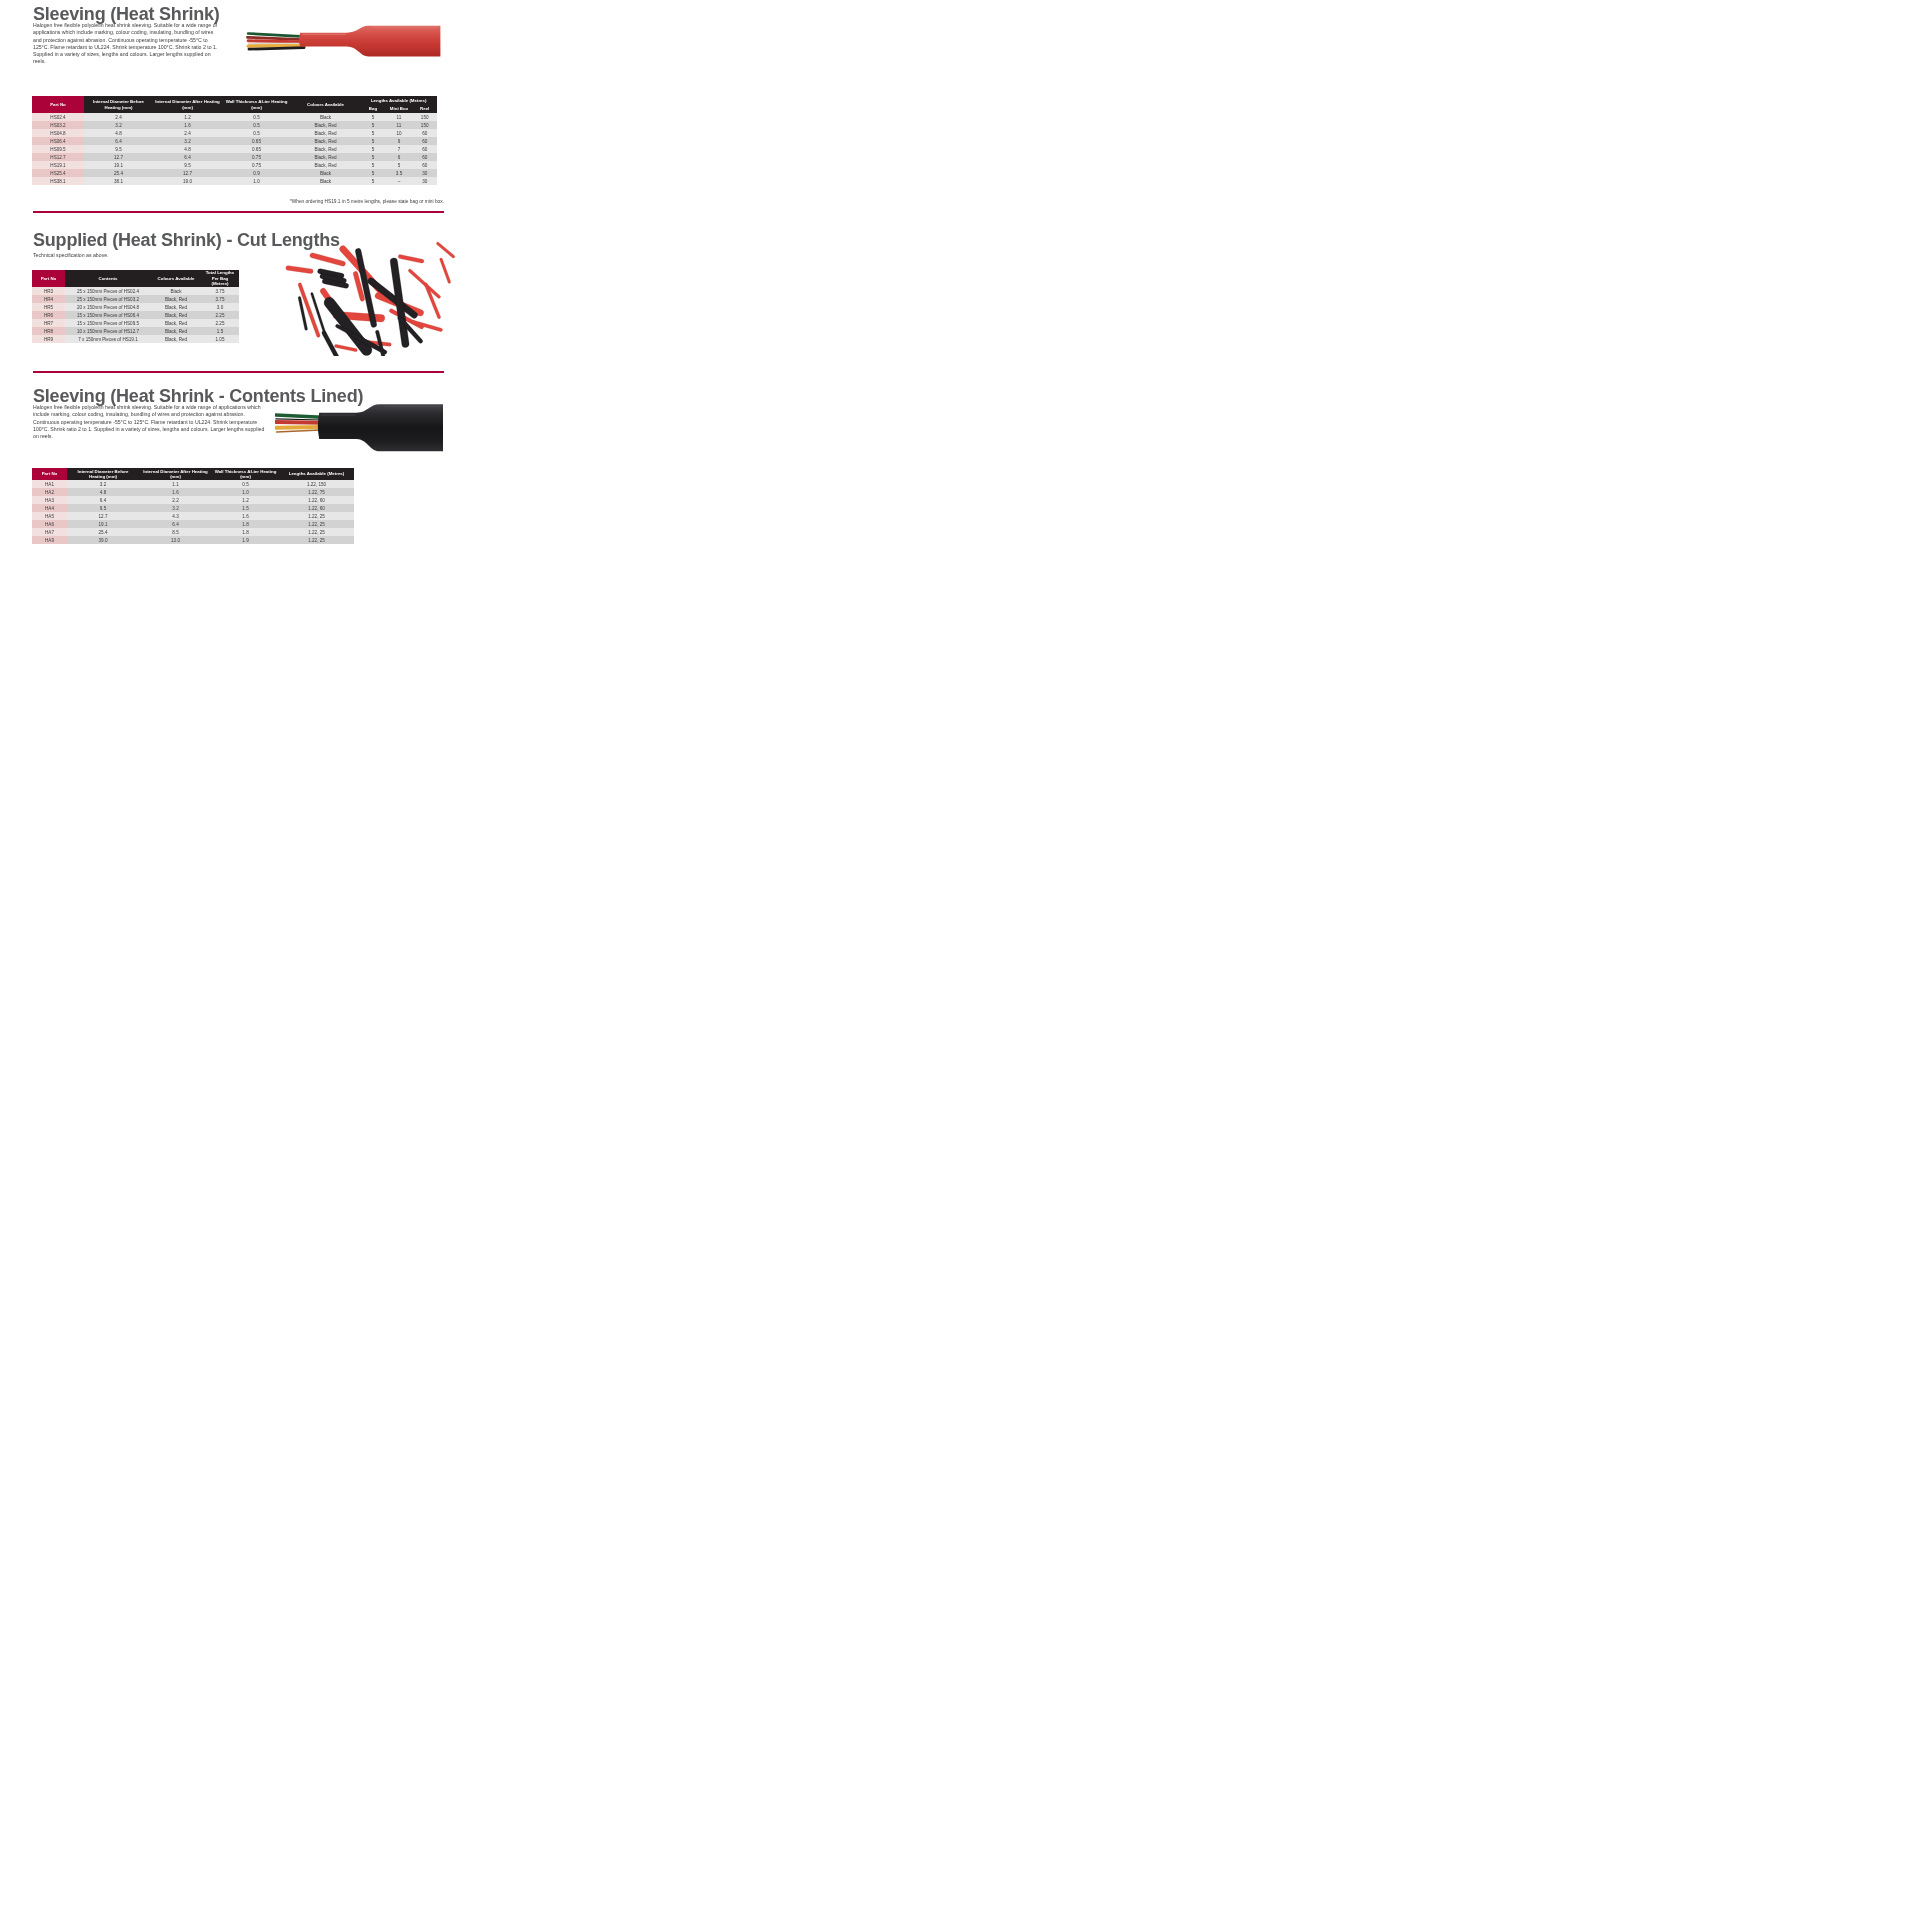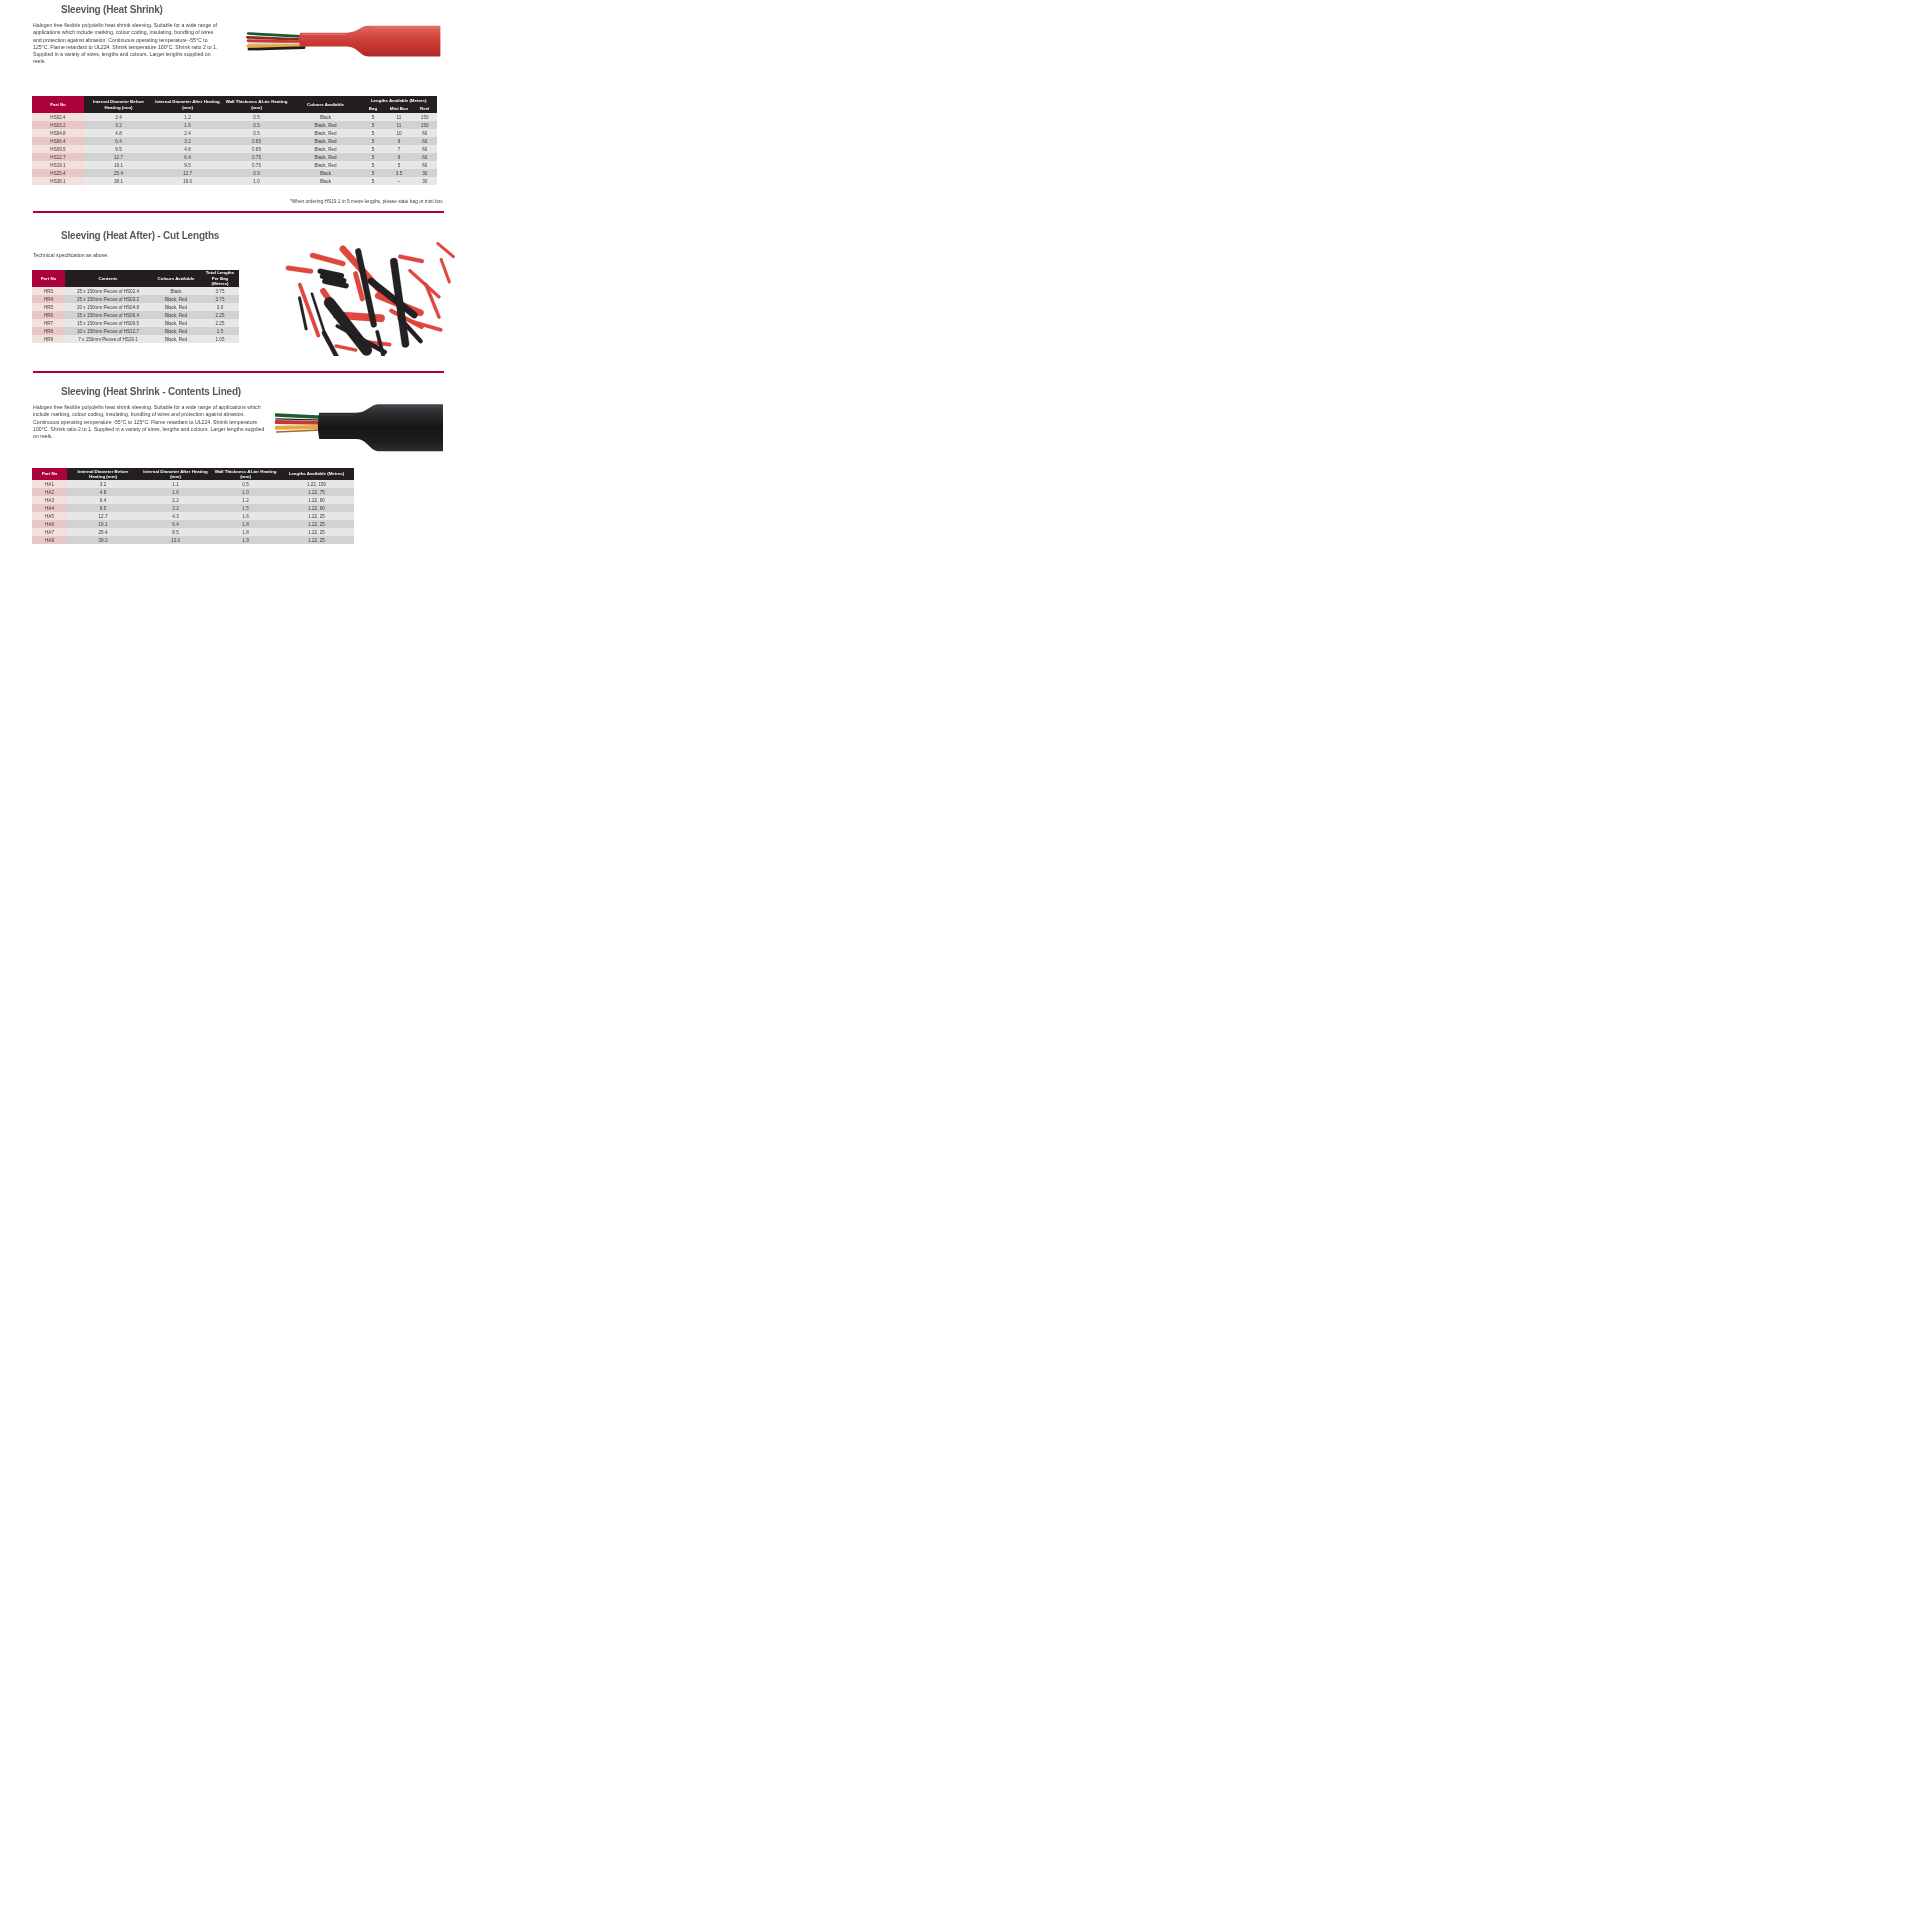--- a/index.html
+++ b/index.html
@@ -1,22 +1,22 @@
 <!DOCTYPE html>
 <html style="font-size:6.2px"><head>
 <meta charset="utf-8">
 <style>
   html,body{margin:0;padding:0;background:#ffffff;}
   #page{
     position:relative;width:478px;height:566px;background:#fff;
     font-family:"Liberation Sans", sans-serif;overflow:hidden;
   }
   .h1{
-    position:absolute;left:33px;font-size:10px;font-weight:700;
-    color:#58595B;letter-spacing:-0.2px;white-space:nowrap;margin-left:28px;
+    position:absolute;left:33px;font-size:18px;font-weight:700;
+    color:#58595B;letter-spacing:-0.2px;white-space:nowrap;
   }
   .para{
     position:absolute;left:33px;font-size:5.2px;line-height:7.3px;color:#414042;
   }
   .divider{position:absolute;left:33px;width:411px;height:1.5px;background:#AB0339;}
   .footnote{
     position:absolute;left:33px;width:411px;text-align:right;
     font-size:4.8px;color:#414042;
   }
   .photo{position:absolute;}
@@ -207,21 +207,21 @@
           <td>5</td>
           <td>–</td>
           <td>30</td>
         </tr>
       </tbody>
   </table>
 
   <div class="footnote" id="footnote1">*When ordering HS19.1 in 5 metre lengths, please state bag or mini box.</div>
   <div class="divider" id="divider1"></div>
 
-  <div class="h1" id="title2">Sleeving (Heat After) - Cut Lengths</div>
+  <div class="h1" id="title2">Supplied (Heat Shrink) - Cut Lengths</div>
   <div class="para" id="para2">Technical specification as above.</div>
 
   <div class="photo" id="photo2">
     <svg width="184" height="121" viewBox="0 0 478 315">
       <g stroke-width="0.6">
         <g fill="#E2463D" stroke="#B8322B">
           <rect x="0" y="-7" width="95" height="13" rx="6.5" transform="translate(88,52) rotate(15)"></rect>
           <rect x="0" y="-6" width="72" height="12" rx="6" transform="translate(25,85) rotate(8)"></rect>
           <rect x="0" y="-4.5" width="150" height="9" rx="4.5" transform="translate(60,125) rotate(70)"></rect>
           <rect x="0" y="-7.5" width="150" height="15" rx="7.5" transform="translate(118,140) rotate(55)"></rect>

